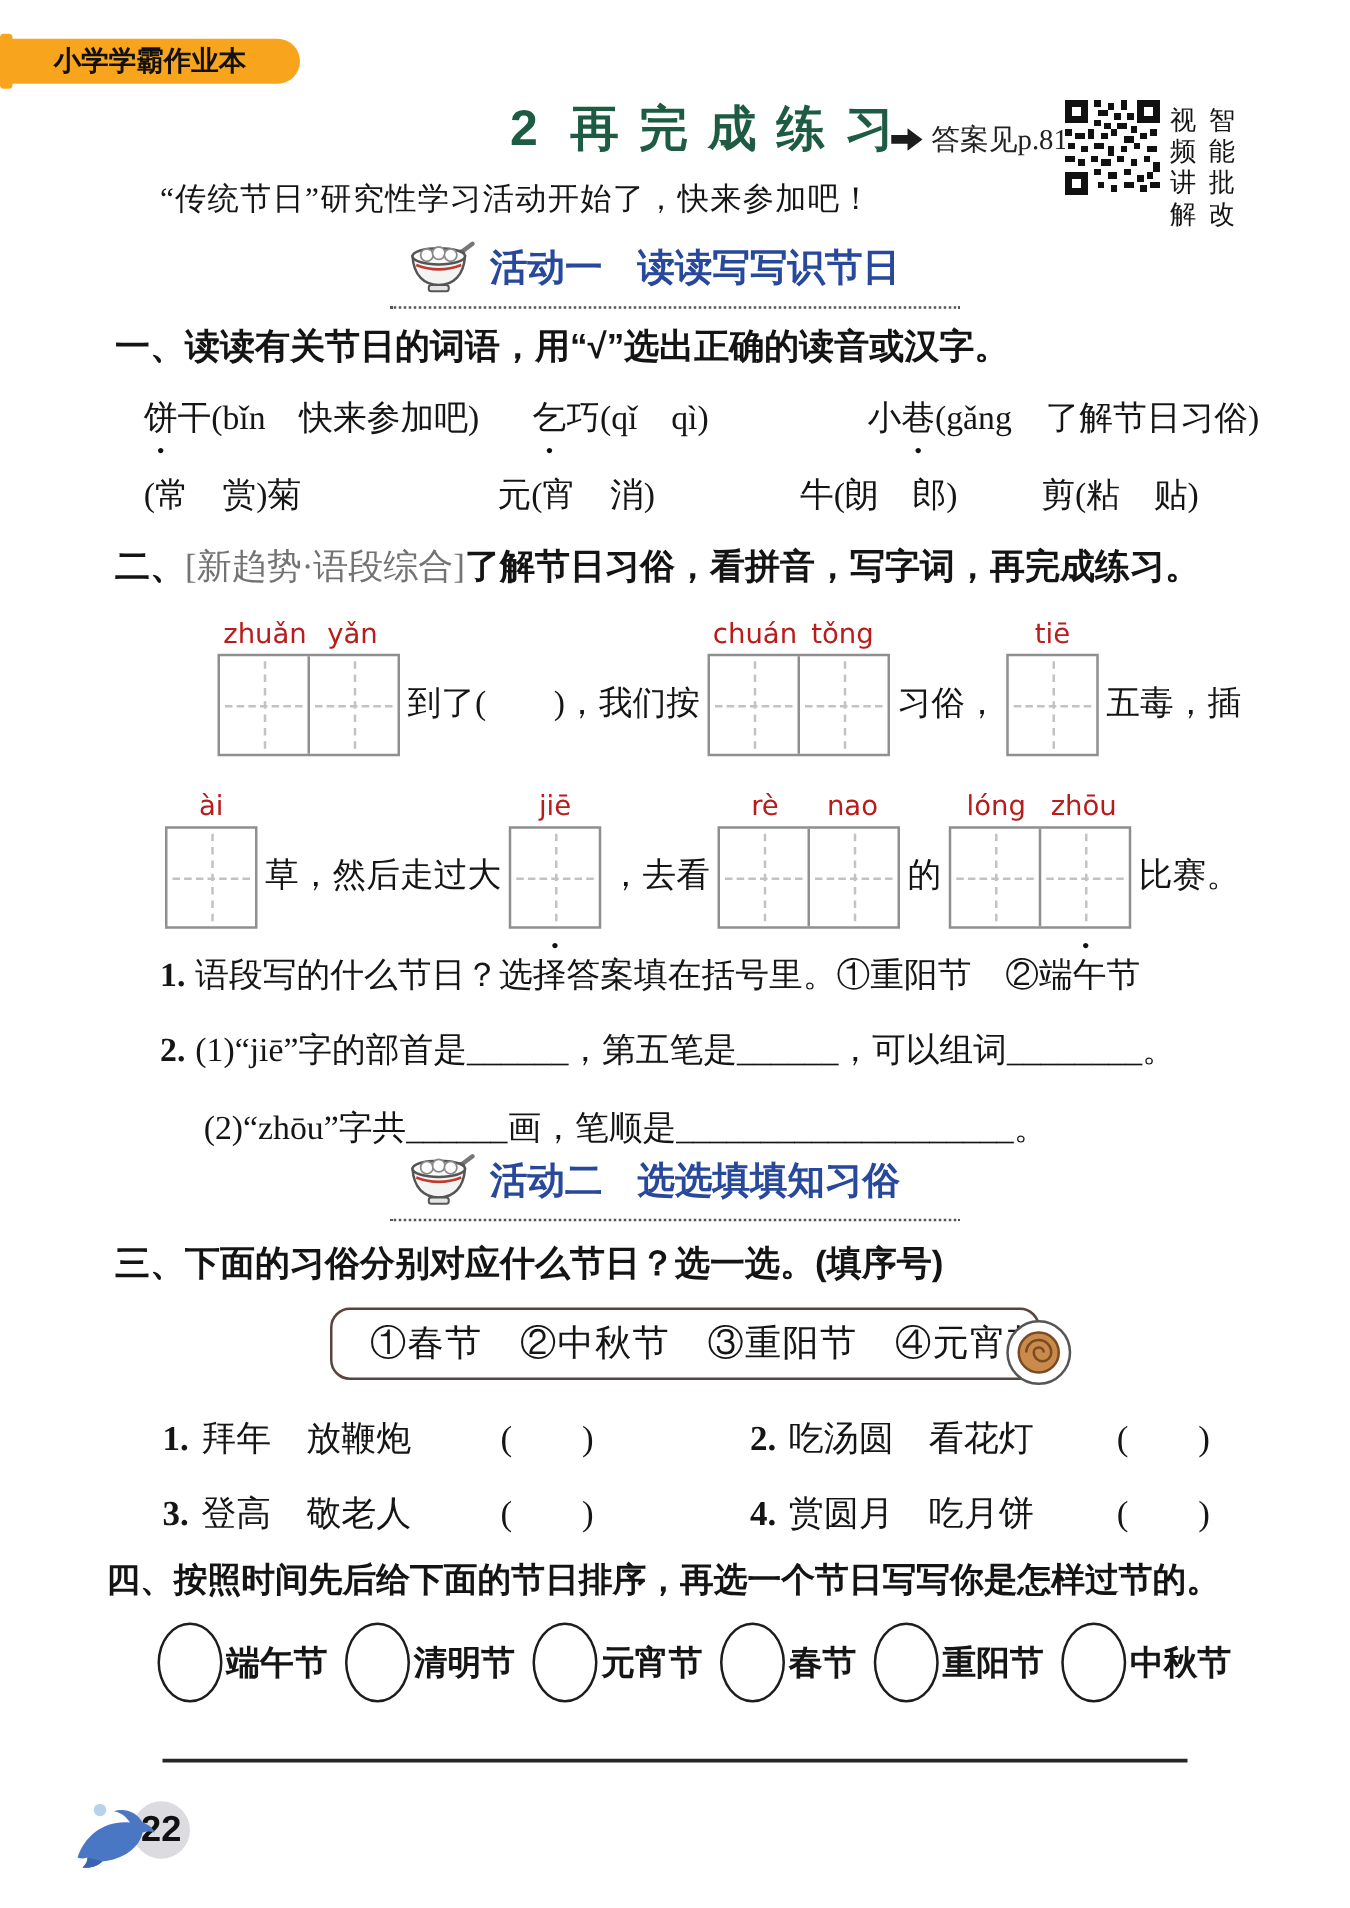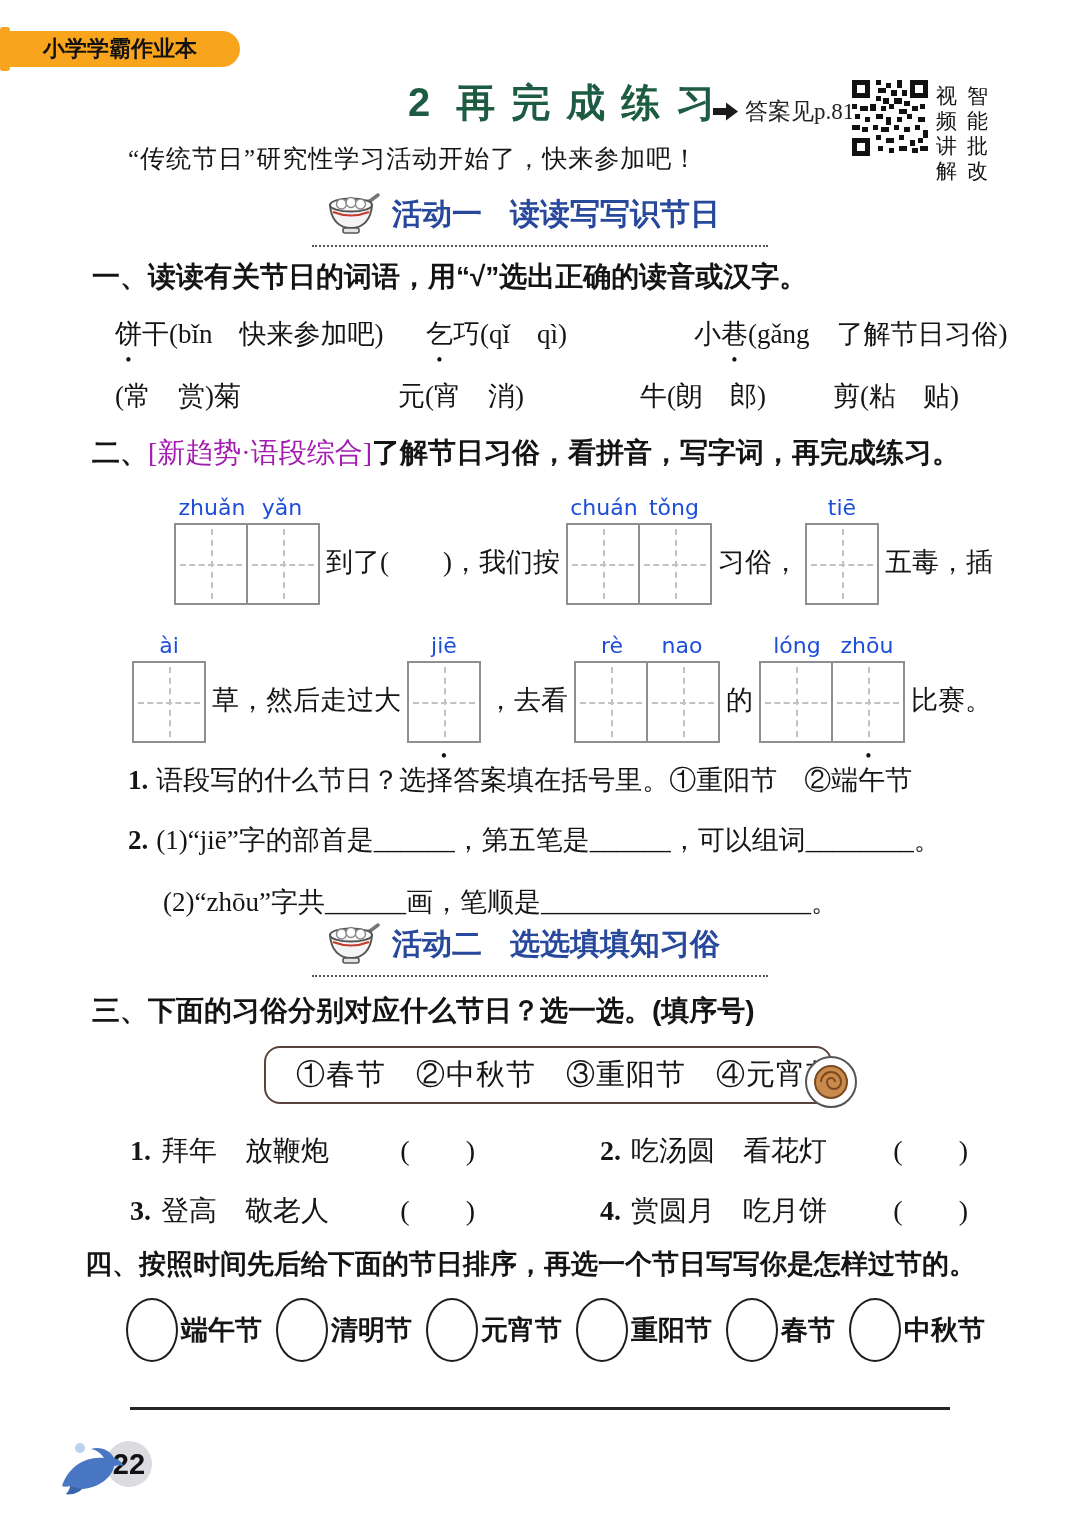--- a/index.html
+++ b/index.html
@@ -29,34 +29,34 @@
   .banner{position:absolute;left:50%;transform:translateX(-50%);display:flex;align-items:center;
       gap:12px;border-bottom:2px dotted #555;padding:0 48px 9px 14px;white-space:nowrap;}
   .banner .lbl,.banner .bt{color:#27489B;font-weight:700;font-size:30px;}
   .banner .lbl{margin-right:16px;}
   .banner1{top:192px;}
   .banner2{top:922px;}
 
   
   .qhead{position:absolute;font-family:"Liberation Sans","DejaVu Sans",sans-serif;font-weight:700;
       font-size:28px;color:#141414;white-space:nowrap;}
-  .qhead .tag{font-family:"Liberation Serif","DejaVu Serif",serif;color:#a21caf;font-weight:400;}
+  .qhead .tag{font-family:"Liberation Serif","DejaVu Serif",serif;color:#737373;font-weight:400;}
 
   
   .wordrow{position:absolute;height:40px;}
   .wordrow span.word{position:absolute;font-size:27px;white-space:pre;}
   .udot{position:relative;}
   .udot::after{content:"•";position:absolute;left:50%;transform:translateX(-50%);bottom:-22px;
       font-size:18px;color:#111;}
 
   
   .pline{position:absolute;display:flex;align-items:flex-start;}
   .box-unit{display:flex;flex-direction:column;align-items:center;position:relative;margin:0 6px;}
   .pinyin-row{display:flex;height:32px;align-items:flex-end;margin-bottom:3px;
-      font-family:"DejaVu Sans","Liberation Sans",sans-serif;font-size:22px;color:#1d4ed8;}
+      font-family:"DejaVu Sans","Liberation Sans",sans-serif;font-size:22px;color:#b91c1c;}
   .pinyin-cell{width:70px;text-align:center;white-space:nowrap;}
   .wbox{display:flex;border:2px solid #8f8f8f;background:#fff;}
   .wcell{width:70px;height:78px;position:relative;}
   .wcell + .wcell{border-left:2px solid #8f8f8f;}
   .wcell::before{content:"";position:absolute;left:50%;top:4px;bottom:4px;border-left:2px dashed #c2c2c2;}
   .wcell::after{content:"";position:absolute;top:50%;left:4px;right:4px;border-top:2px dashed #c2c2c2;}
   .bdot{position:absolute;bottom:-24px;font-size:18px;color:#111;}
   .bdot.center{left:50%;transform:translateX(-50%);}
   .bdot.cell2{left:75%;transform:translateX(-50%);}
   .ptext{font-size:27px;line-height:36px;margin-top:56px;white-space:pre;}
@@ -345,25 +345,25 @@
     <div class="fest">
       <div class="oval"></div>
       <span class="fname">清明节</span>
     </div>
     <div class="fest">
       <div class="oval"></div>
       <span class="fname">元宵节</span>
     </div>
     <div class="fest">
       <div class="oval"></div>
+      <span class="fname">春节</span>
+    </div>
+    <div class="fest">
+      <div class="oval"></div>
       <span class="fname">重阳节</span>
-    </div>
-    <div class="fest">
-      <div class="oval"></div>
-      <span class="fname">春节</span>
     </div>
     <div class="fest">
       <div class="oval"></div>
       <span class="fname">中秋节</span>
     </div>
   </div>
 
   <div class="footer-line"></div>
   <div class="pageno">22</div>
   <svg class="dolphin" width="72" height="58" viewBox="0 0 72 58">

